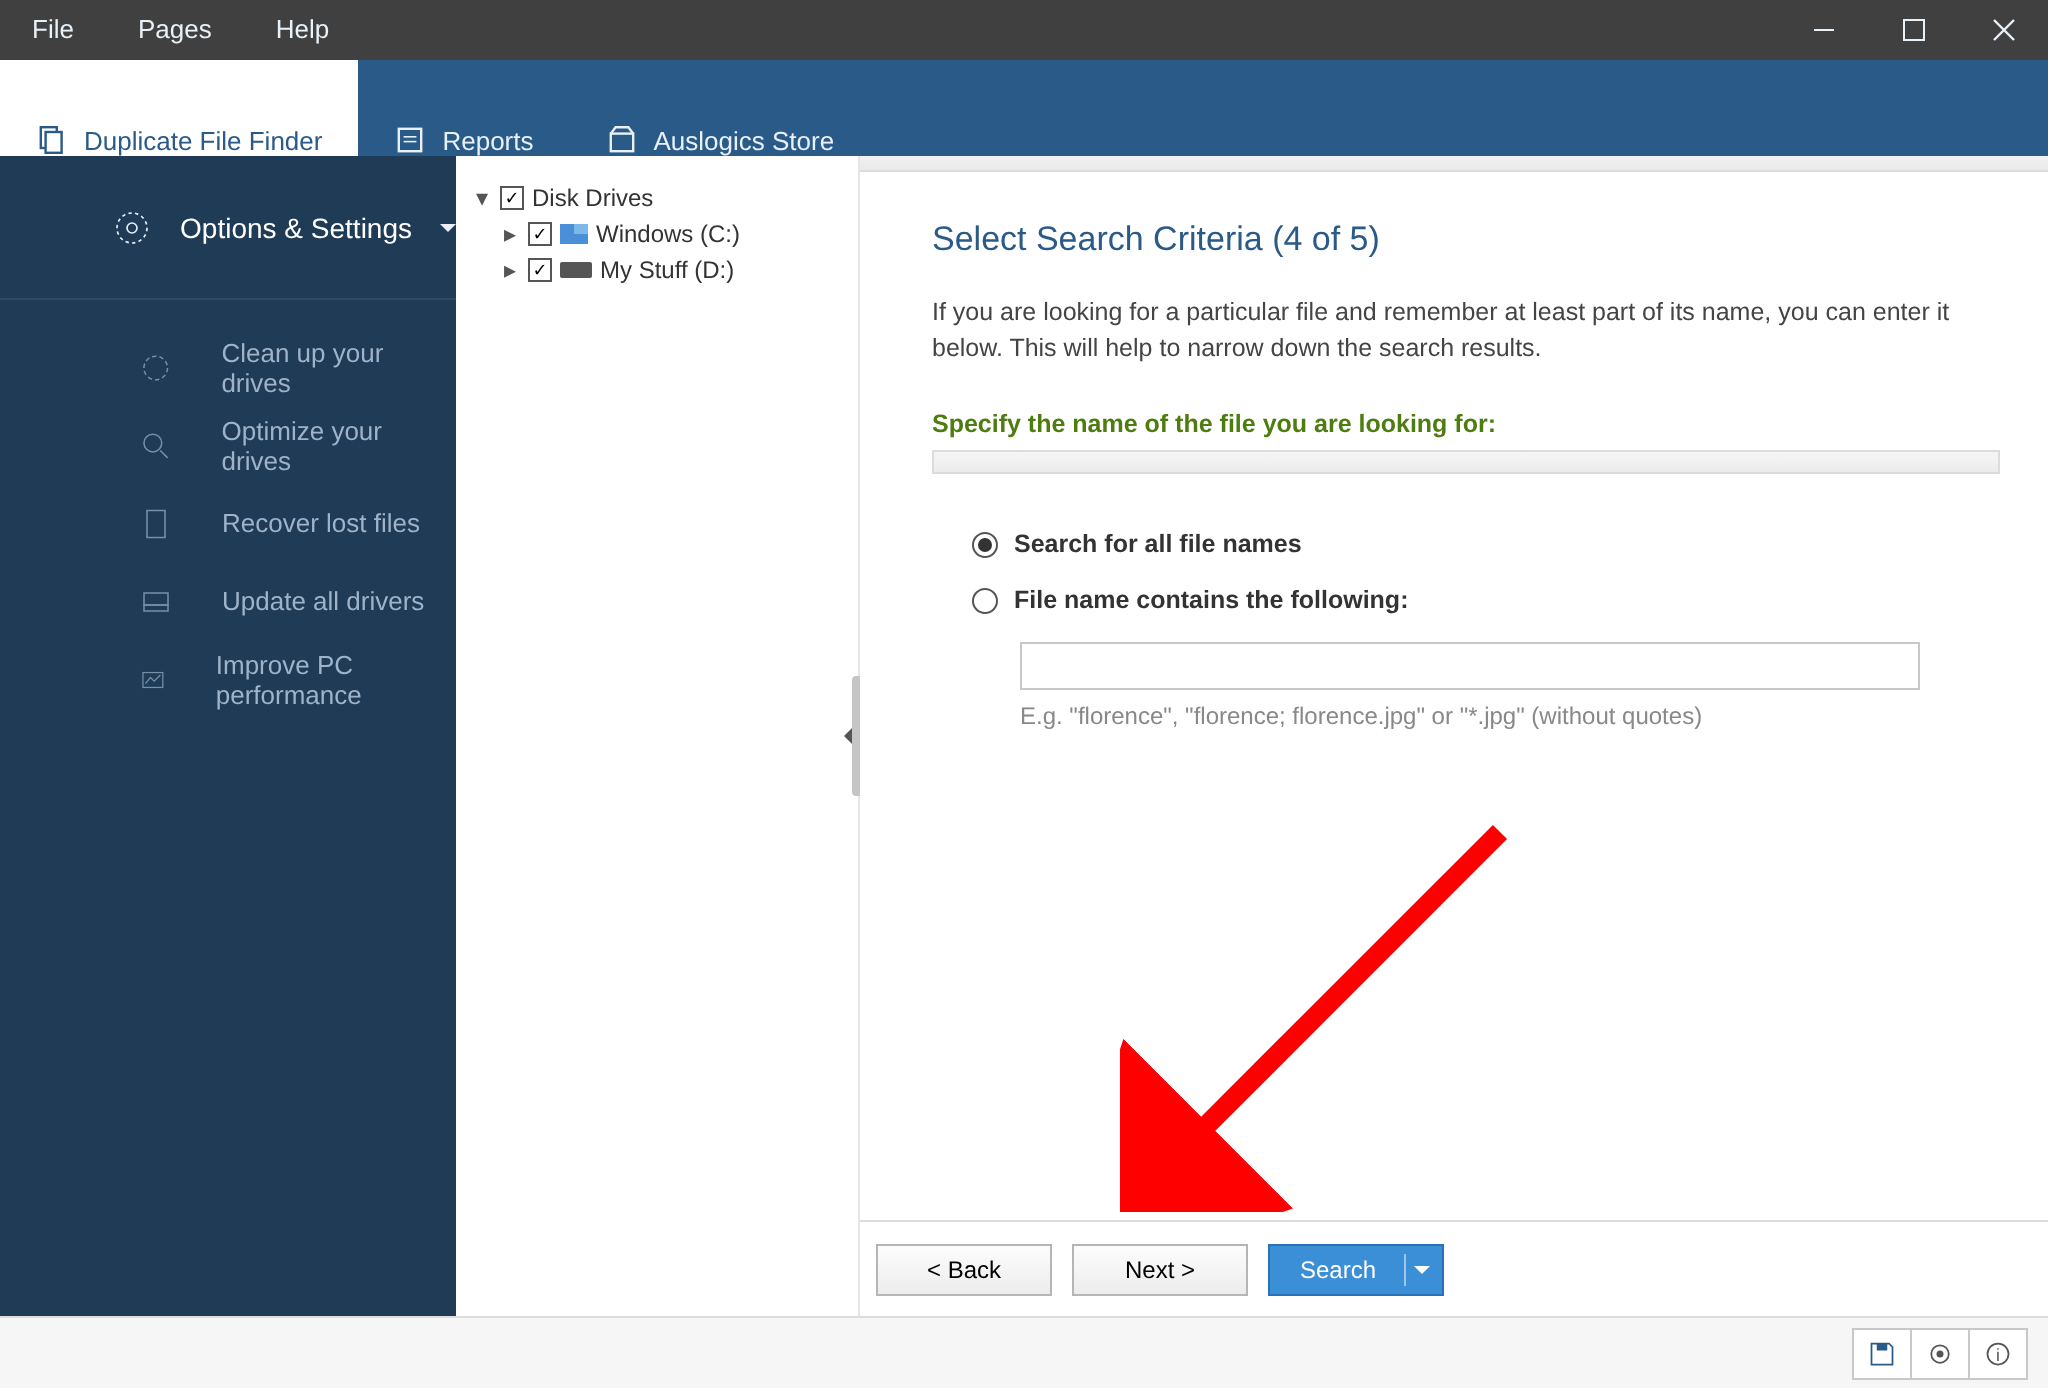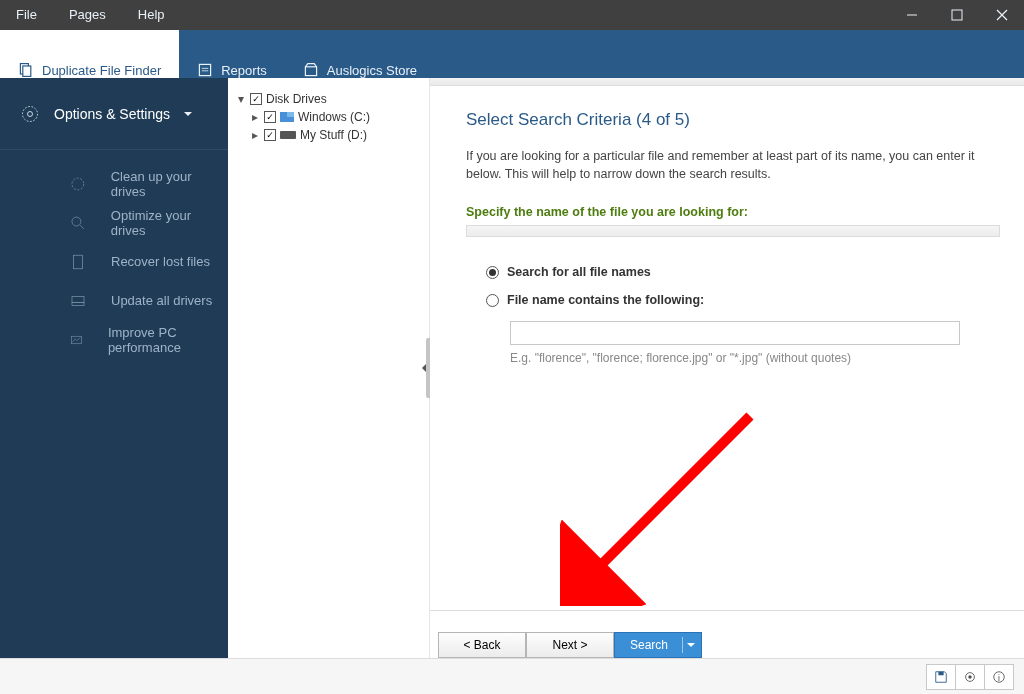--- a/index.html
+++ b/index.html
@@ -12,21 +12,21 @@
   .winbtns { margin-left: auto; display: flex; }
   .winbtn { width: 45px; height: 30px; display: flex; align-items: center; justify-content: center; color: #e8f0f8; }
 
   .tabbar { height: 48px; background: #2a5a88; display: flex; align-items: stretch; }
   .tab { display: flex; align-items: flex-end; gap: 8px; padding: 0 18px; color: #e8f0f8; font-size: 13px; position: relative; }
   .tab.active { background: #fff; color: #2a5a88; }
   .tab svg { width: 16px; height: 16px; }
 
   .content { display: flex; height: calc(694px - 30px - 48px - 36px); }
   .sidebar { width: 228px; background: #1f3b56; color: #cfd9e3; display: flex; flex-direction: column; }
-  .options-btn { height: 72px; display: flex; align-items: center; gap: 14px; padding-left: 20px; font-size: 14px; color: #fff; border-bottom: 1px solid rgba(255,255,255,0.08); }
+  .options-btn { height: 72px; display: flex; align-items: center; gap: 14px; padding-left: 20px; font-size: 14px; color: #fff; border-bottom: 1px solid rgba(255,255,255,0.08); justify-content: flex-end; }
   .side-item { height: 39px; display: flex; align-items: center; gap: 24px; padding-left: 32px; font-size: 13px; color: #9fb3c8; margin-left: 37px; }
   .side-item svg { width: 18px; height: 18px; opacity: 0.7; }
 
   .treepanel { width: 202px; background: #fff; border-right: 1px solid #e5e5e5; position: relative; padding: 12px 4px; }
   .tree-row { display: flex; align-items: center; gap: 4px; font-size: 12px; padding: 2px 0; }
   .tree-arrow { width: 10px; text-align: center; color: #555; }
   .chk { width: 12px; height: 12px; border: 1px solid #555; display: inline-flex; align-items: center; justify-content: center; font-size: 9px; line-height: 1; }
   .tree-label { color: #333; }
   .splitter { position: absolute; right: -3px; top: 50%; transform: translateY(-50%); width: 6px; height: 60px; background: #c5c5c5; border-radius: 2px; }
   .splitter::before { content:''; position:absolute; left:-8px; top:50%; transform:translateY(-50%); border:4px solid transparent; border-right-color:#555; }
@@ -37,21 +37,21 @@
   .heading { color: #2a5a88; font-size: 17px; font-weight: 400; margin-bottom: 18px; }
   .desc { color: #444; font-size: 12.5px; line-height: 1.4; margin-bottom: 22px; }
   .section-label { font-size: 12.5px; font-weight: 600; color: #4d7c0f; margin-bottom: 6px; }
   .hr { height: 12px; background: linear-gradient(#f5f5f5,#ececec); border: 1px solid #dcdcdc; margin-bottom: 28px; }
   .radio-row { display: flex; align-items: center; gap: 8px; margin-left: 20px; margin-bottom: 14px; font-size: 12.5px; font-weight: 600; color: #333; }
   .radio { width: 13px; height: 13px; border: 1px solid #555; border-radius: 50%; display: inline-flex; align-items: center; justify-content: center; }
   .radio.checked::after { content:''; width:7px; height:7px; background:#333; border-radius:50%; }
   .text-input { margin-left: 44px; width: 450px; height: 24px; border: 1px solid #c8c8c8; background: #fff; padding: 0 6px; }
   .hint { margin-left: 44px; margin-top: 6px; color: #888; font-size: 12px; }
 
-  .wizard-footer { height: 48px; border-top: 1px solid #dcdcdc; display: flex; align-items: flex-end; padding-left: 8px; }
+  .wizard-footer { height: 48px; border-top: 1px solid #dcdcdc; display: flex; align-items: center; gap: 10px; padding-left: 8px; }
   .btn { width: 88px; height: 26px; border: 1px solid #b5b5b5; background: linear-gradient(#fdfdfd,#ececec); font-size: 12px; display: inline-flex; align-items: center; justify-content: center; cursor: pointer; }
   .btn.primary { background: #3b8fd6; border-color: #2a72b5; color: #fff; position: relative; padding-right: 18px; }
   .btn.primary::after { content:''; position:absolute; right:6px; border:4px solid transparent; border-top-color:#fff; top:10px; }
   .btn.primary::before { content:''; position:absolute; right:18px; top:4px; bottom:4px; width:1px; background: rgba(255,255,255,0.5); }
 
   .statusbar { height: 36px; border-top: 1px solid #ddd; background: #f6f6f6; display: flex; align-items: center; justify-content: flex-end; padding-right: 10px; gap: 0; }
   .sb-btn { width: 30px; height: 26px; border: 1px solid #c8c8c8; background: #fff; display: flex; align-items: center; justify-content: center; margin-left: -1px; }
   .sb-btn:first-child { margin-left: 0; }
 
   .arrow-annot { position: absolute; pointer-events: none; }

